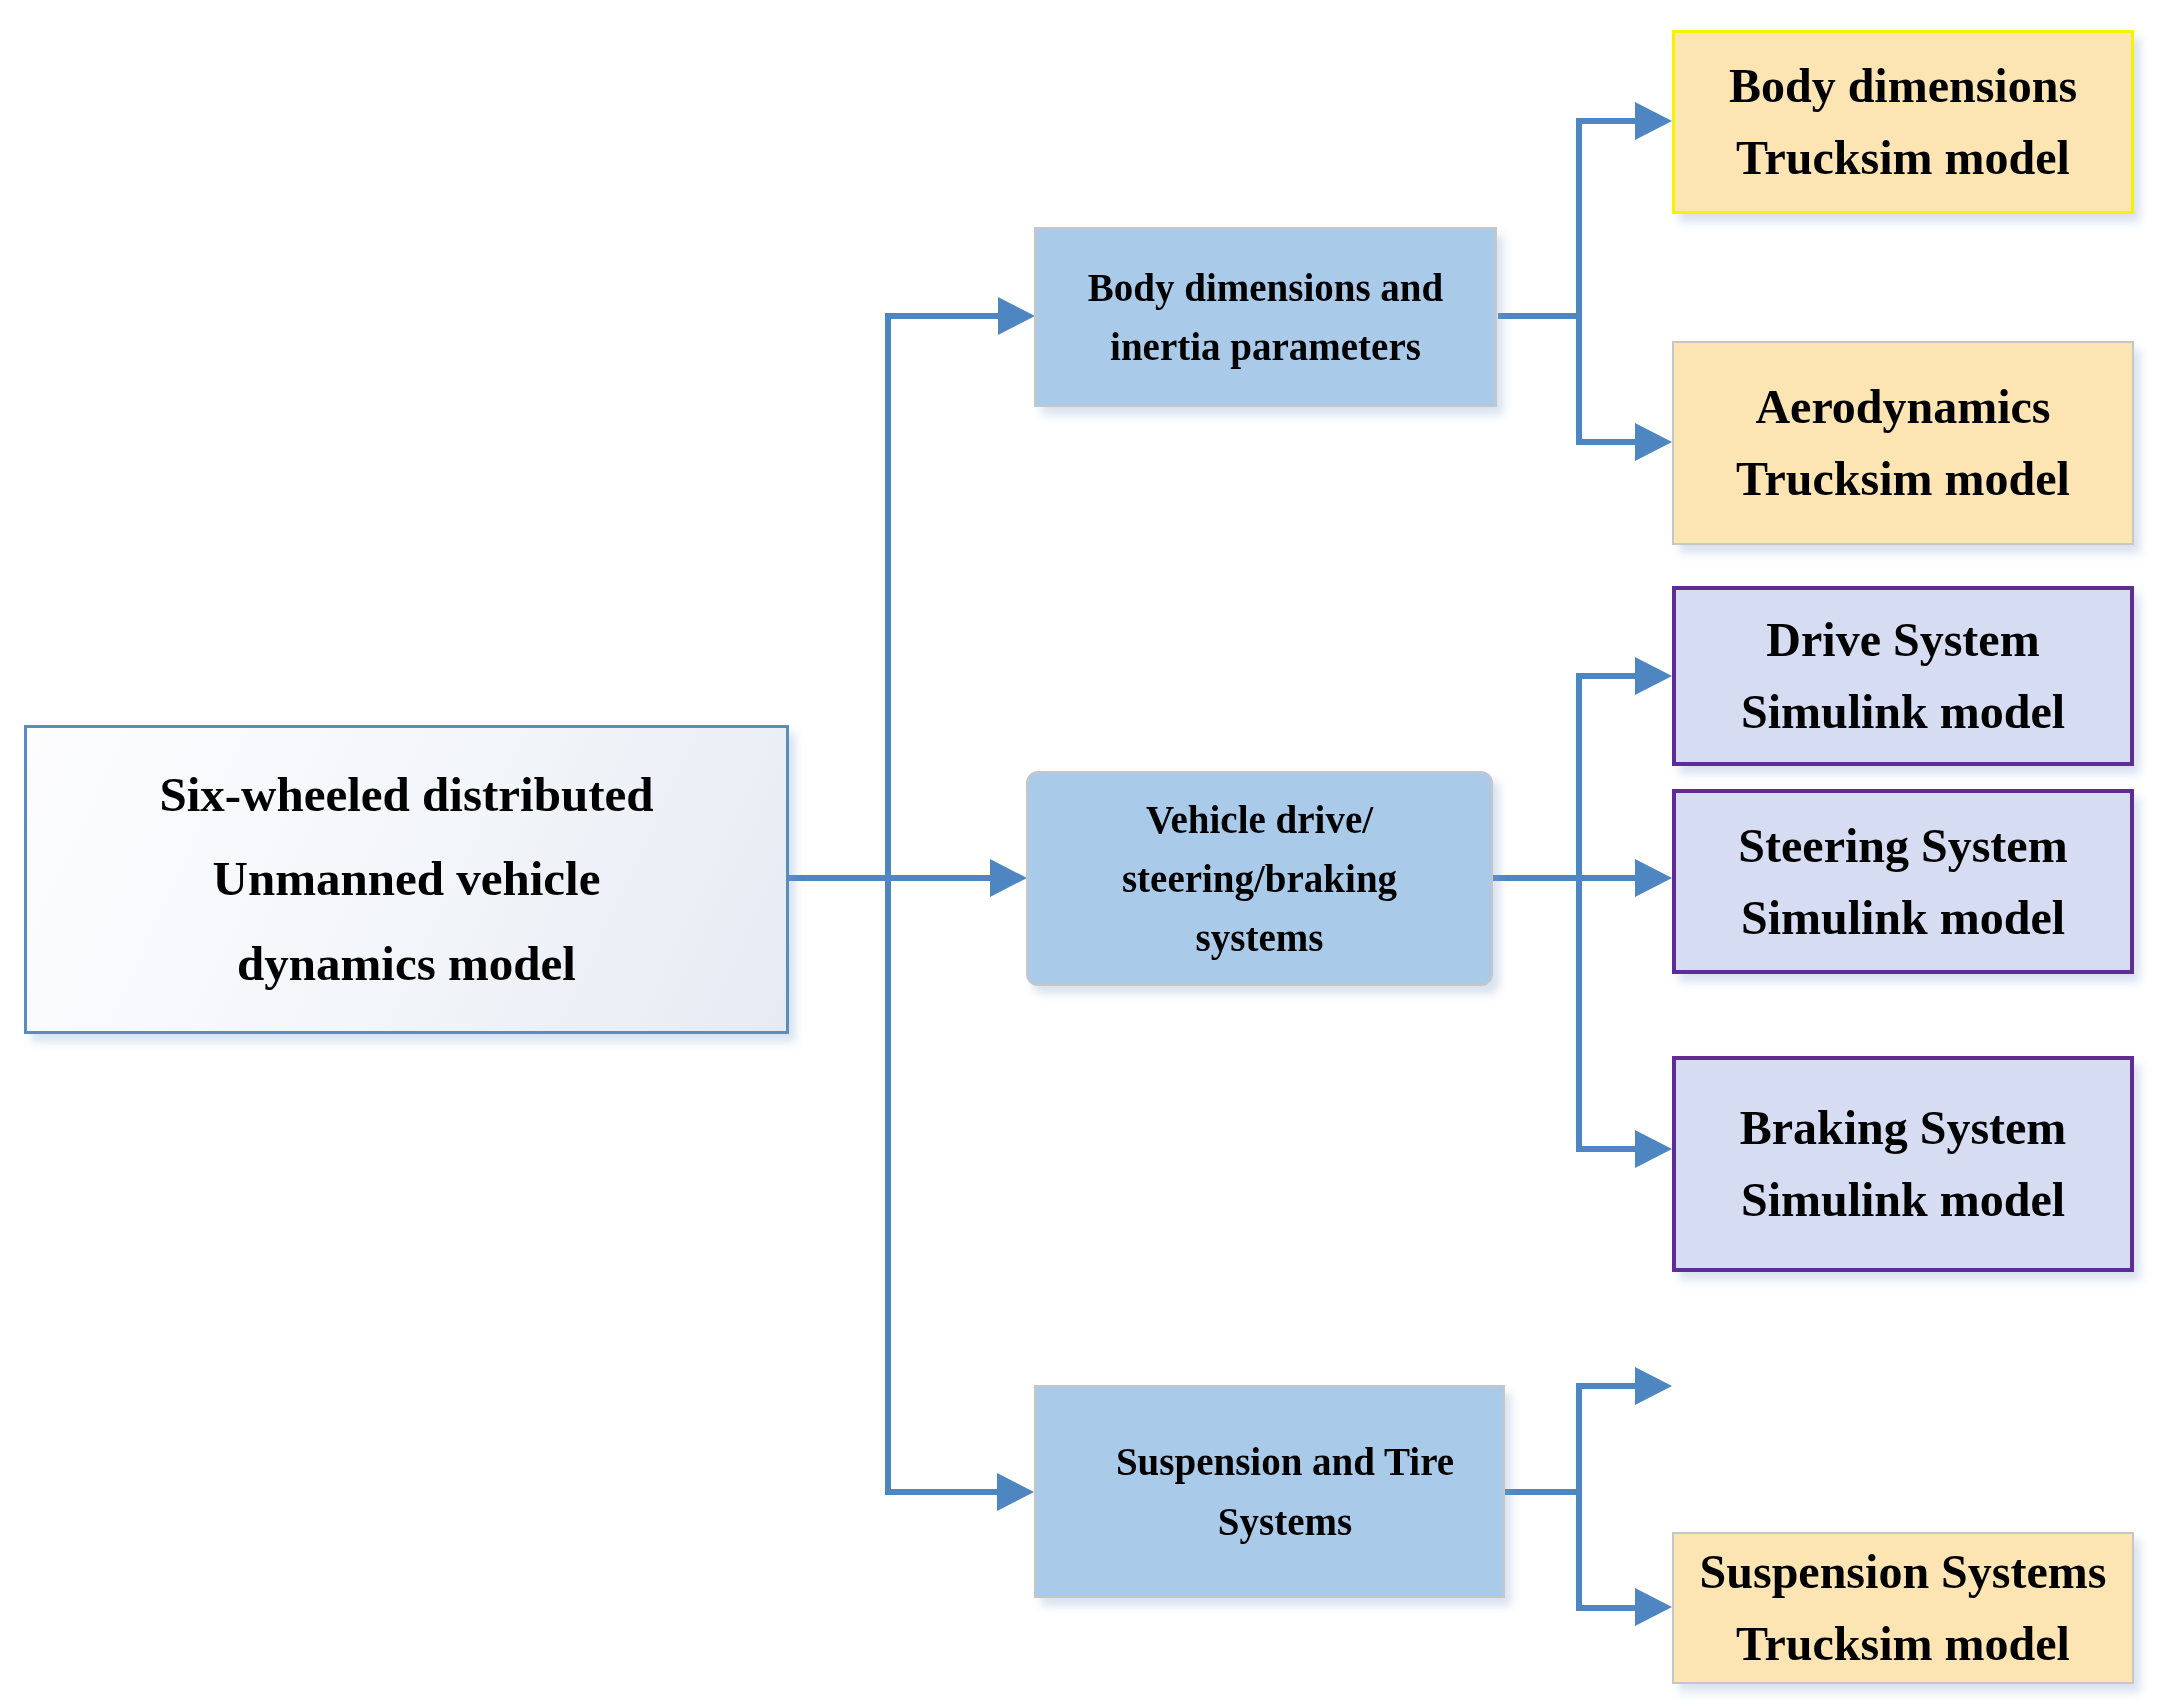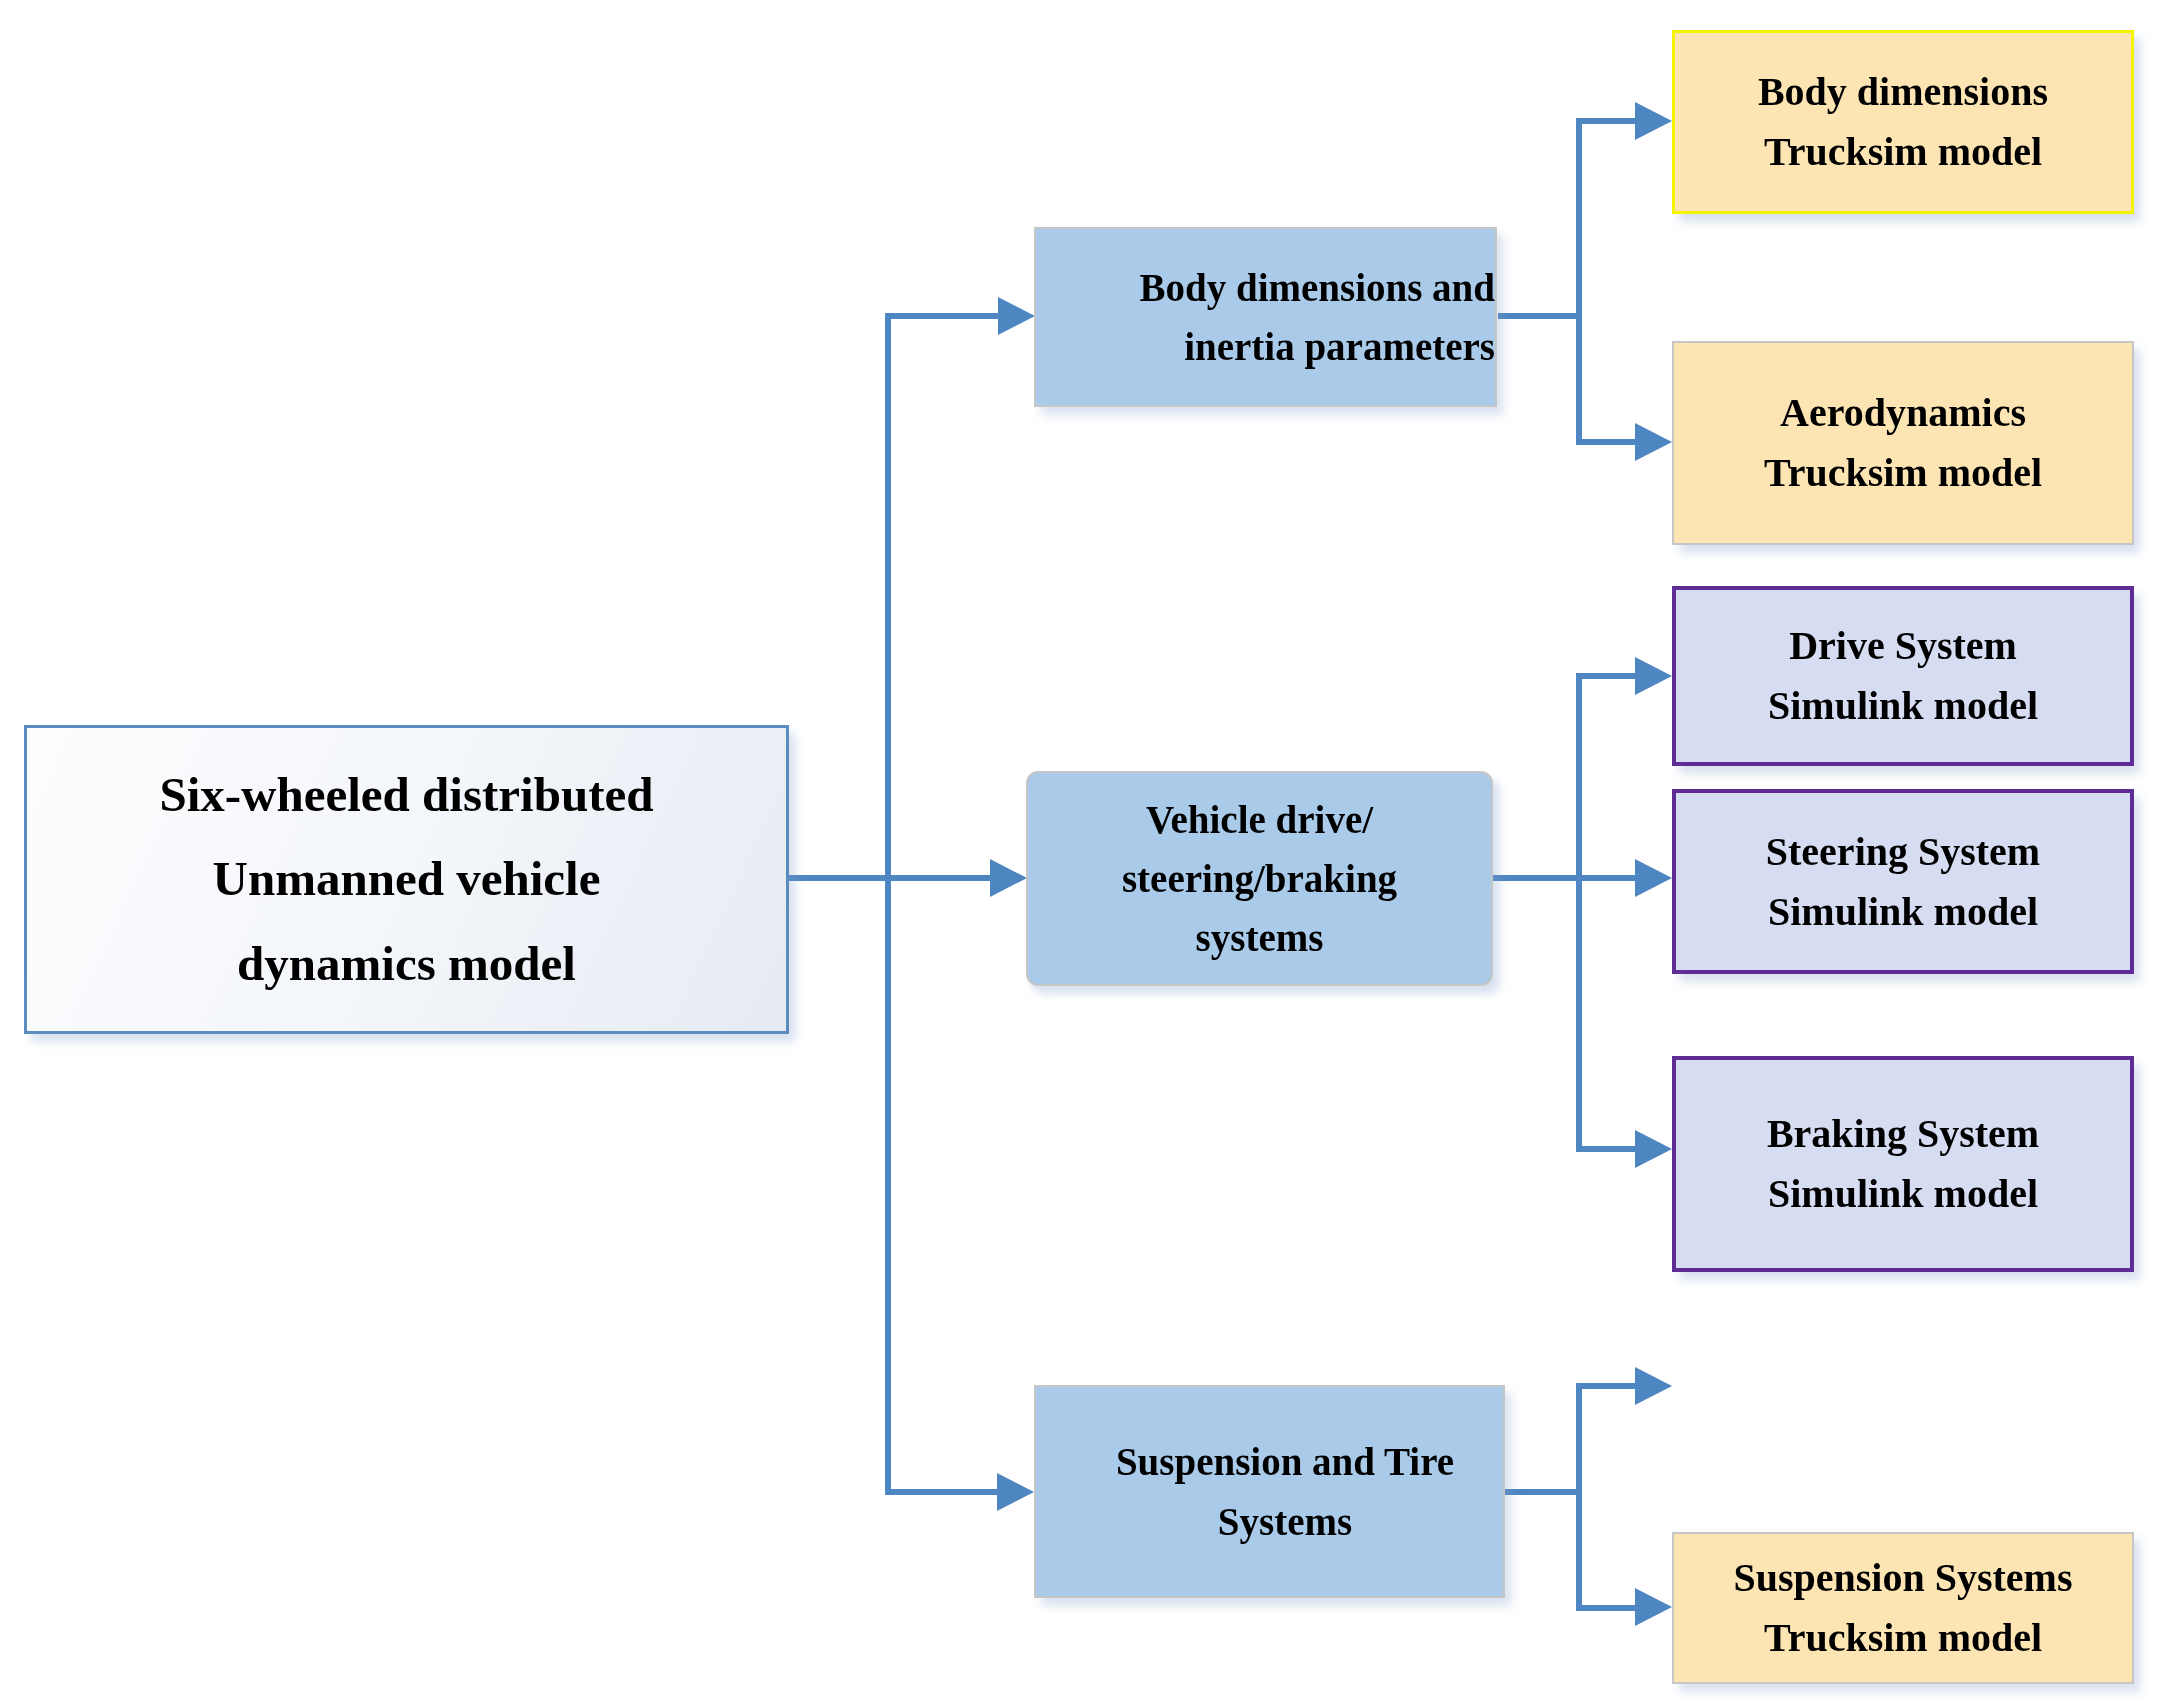--- a/index.html
+++ b/index.html
@@ -30,25 +30,25 @@
     left: 24px; top: 725px; width: 765px; height: 309px;
     border: 3.7px solid #5b8cbf;
     background: linear-gradient(115deg, #fdfdfe 0%, #f3f6fa 50%, #e6ebf3 100%);
     font-size: 49px; line-height: 1.72;
   }
   .branch-box {
     border: 2.9px solid #c6c6c6;
     background: #a9cae9;
     font-size: 39px; line-height: 1.52;
   }
-  .n-b1 { left: 1034px; top: 227px;  width: 463px; height: 180px; text-align: right; }
+  .n-b1 { left: 1034px; top: 227px;  width: 463px; height: 180px; }
   .n-b2 { left: 1026px; top: 771px; width: 467px; height: 215px; border-radius: 12px; }
   .n-b3 { left: 1034px; top: 1385px; width: 471px; height: 213px; padding-left: 31px; }
 
-  .leaf-box { font-size: 40px; line-height: 1.5; }
+  .leaf-box { font-size: 48px; line-height: 1.5; }
   .leaf-yellow    { background: #fce5b3; border: 2.9px solid #c6c6c6; }
   .leaf-yellow-hl { background: #fce5b3; border: 3.7px solid #f4f400; }
   .leaf-purple    { background: #d6dcf1; border: 4.4px solid #5f2c96; }
   .n-l1 { left: 1672px; top: 30px;   width: 462px; height: 184px; }
   .n-l2 { left: 1672px; top: 341px;  width: 462px; height: 204px; }
   .n-l3 { left: 1672px; top: 586px;  width: 462px; height: 180px; }
   .n-l4 { left: 1672px; top: 789px; width: 462px; height: 185px; }
   .n-l5 { left: 1672px; top: 1056px; width: 462px; height: 216px; }
   .n-l6 { left: 1672px; top: 1309px; width: 462px; height: 154px; }
   .n-l7 { left: 1672px; top: 1532px; width: 462px; height: 152px; }

